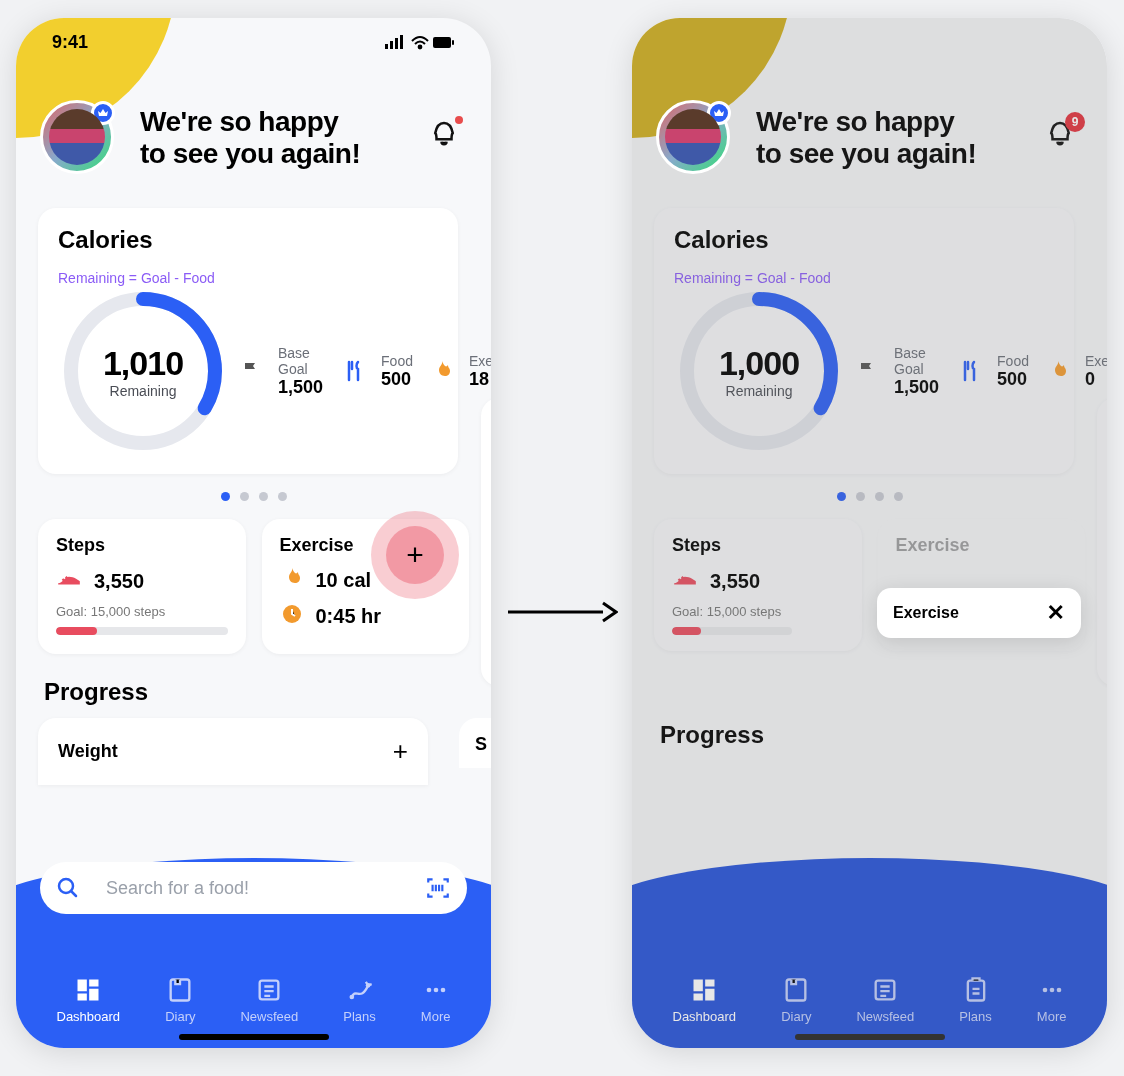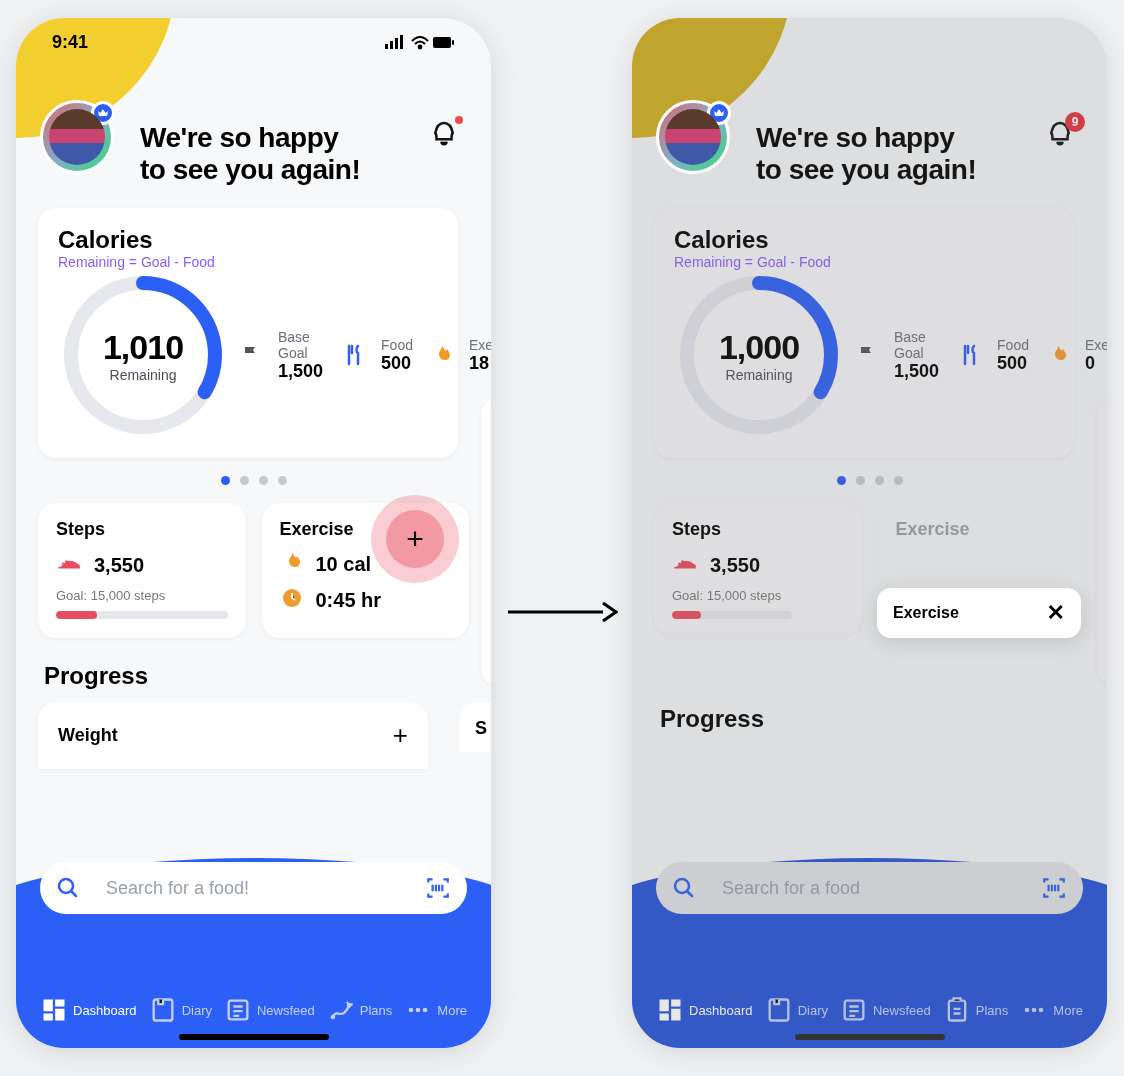--- a/index.html
+++ b/index.html
@@ -9,29 +9,29 @@
   .phone.right { left:632px; top:18px; }
   .phone.right .overlay-dim { position:absolute; inset:0; background:rgba(120,120,120,.18); pointer-events:none; border-radius:48px;}
   .corner { position:absolute; left:-40px; top:-40px; width:200px; height:160px; background:#f2cf2e; border-radius:0 0 160px 0; }
   .phone.right .corner { background:#cfae1e; }
   .status-bar { position:absolute; top:14px; left:0; right:0; display:flex; justify-content:space-between; padding:0 36px; font-weight:700; font-size:18px; z-index:5;}
   .status-icons svg { vertical-align:middle; }
   .avatar-wrap { position:absolute; left:24px; top:82px; width:74px; height:74px; border-radius:50%; background:linear-gradient(135deg,#d66 0%,#8ac 50%,#3d7 100%); border:3px solid #fff; z-index:4; }
   .avatar-wrap::after{content:""; position:absolute; inset:6px; background:linear-gradient(180deg,#5a3b2b 0 35%,#c9446e 35% 60%,#3f59a8 60% 100%); border-radius:50%;}
   .crown-badge { position:absolute; right:-4px; top:-2px; width:24px; height:24px; background:#2b5ff5; border:3px solid #fff; border-radius:50%; display:flex; align-items:center; justify-content:center;}
   .crown-badge svg{width:12px;height:12px;}
-  .greeting { position:absolute; left:124px; top:104px; font-size:28px; font-weight:800; line-height:1.15; letter-spacing:-0.5px; max-width:280px;}
+  .greeting { position:absolute; left:124px; top:88px; font-size:28px; font-weight:800; line-height:1.15; letter-spacing:-0.5px; max-width:280px;}
   .bell { position:absolute; right:28px; top:100px; width:34px; height:34px;}
   .bell .dot{ position:absolute; right:0; top:-2px; width:8px; height:8px; background:#e84c4c; border-radius:50%;}
   .bell .badge{ position:absolute; right:-6px; top:-6px; min-width:20px; height:20px; padding:0 4px; background:#e2323e; color:#fff; font-size:12px; font-weight:700; border-radius:10px; display:flex; align-items:center; justify-content:center;}
   .scroll { position:absolute; left:0; right:0; top:190px; bottom:0; padding:0 22px; }
   .card { background:#fff; border-radius:18px; padding:18px 20px; box-shadow:0 1px 4px rgba(0,0,0,.05); }
   .phone.right .card { background:#f4f5f7; }
   .calories-card{ width:420px; position:relative;}
-  .cal-title{ font-size:24px; font-weight:800; margin-bottom:0;}
+  .cal-title{ font-size:24px; font-weight:800; margin-bottom:16px;}
   .cal-sub{ font-size:14px; color:#8b5cf6; }
   .cal-body{ display:flex; align-items:center; gap:12px;}
   .ring-wrap{ width:170px; height:170px; position:relative;}
   .ring-wrap svg{ transform:rotate(-90deg);}
   .ring-center{position:absolute; inset:0; display:flex; flex-direction:column; align-items:center; justify-content:center;}
   .ring-center .num{font-size:34px; font-weight:800; letter-spacing:-1px;}
   .ring-center .lab{font-size:14px; color:#4a4d55;}
   .metrics{ flex:1; display:flex; flex-direction:row; gap:16px;}
   .metric{ display:flex; align-items:center; gap:14px;}
   .metric .icon{ width:26px; height:26px; display:flex; align-items:center; justify-content:center;}
@@ -56,21 +56,21 @@
   .weight-card .plus{font-size:26px; font-weight:400;}
   .bottom-nav{ position:absolute; left:0; right:0; bottom:0; height:202px;}
   .wave{position:absolute; left:0; right:0; bottom:0; height:160px; background:#2b5ff5;}
   .wave::before{content:""; position:absolute; left:-10%; right:-10%; top:-30px; height:60px; background:#2b5ff5; border-radius:50% 50% 0 0 / 100% 100% 0 0;}
   .phone.right .wave, .phone.right .wave::before{ background:#2552d8;}
   .search{ position:absolute; left:24px; right:24px; top:16px; height:52px; background:#fff; border-radius:26px; display:flex; align-items:center; padding:0 16px; gap:26px;}
   .phone.right .search{background:#dfe1e6;}
   .search input{flex:1; border:none; outline:none; font-size:18px; color:#9aa0aa; background:transparent;}
   .search input::placeholder{color:#9aa0aa;}
   .tabs{ position:absolute; left:0; right:0; bottom:24px; display:flex; justify-content:space-around; padding:0 18px;}
-  .tab{display:flex; flex-direction:row; align-items:center; gap:5px; color:#c4d0fb; font-size:13px;}
+  .tab{display:flex; flex-direction:column; align-items:center; gap:5px; color:#c4d0fb; font-size:13px;}
   .tab.active{color:#fff;}
   .tab svg{width:28px;height:28px;}
   .home-indicator{position:absolute; bottom:8px; left:50%; transform:translateX(-50%); width:150px; height:6px; background:#000; border-radius:3px; z-index:10;}
   .phone.right .home-indicator{background:#333;}
   .arrow{position:absolute; left:508px; top:594px; font-size:36px;}
   
   .popup-head{position:absolute; right:26px; top:570px; width:204px; height:50px; background:#fff; border-radius:14px; display:flex; align-items:center; justify-content:space-between; padding:0 16px; font-weight:800; box-shadow:0 4px 20px rgba(0,0,0,.12); z-index:20;}
   .popup{position:absolute; right:26px; top:632px; width:264px; background:#fff; border-radius:14px; box-shadow:0 8px 30px rgba(0,0,0,.2); z-index:20; overflow:hidden;}
   .popup .item{padding:18px 20px; font-size:18px; border-bottom:1px solid #eee;}
   .popup .item:last-child{border:none;}
@@ -410,31 +410,20 @@
     <div class="h-section" style="margin-top:70px;">Progress</div>
   </div>
 
   <div class="popup-head">
     <span>Exercise</span>
     <span class="ex-close">✕</span>
   </div>
 
   <div class="bottom-nav">
     <div class="wave"></div>
-    <div class="search">
-      <svg width="24" height="24" viewBox="0 0 24 24">
-          <circle cx="10" cy="10" r="7" stroke="#2b5ff5" stroke-width="2.5" fill="none"></circle>
-          <path stroke="#2b5ff5" stroke-width="2.5" d="M15 15l5 5" stroke-linecap="round"></path>
-        </svg>
-      <input placeholder="Search for a food" style="">
-      <svg width="26" height="26" viewBox="0 0 24 24">
-          <path stroke="#2b5ff5" stroke-width="2" fill="none" d="M3 7V4h4M21 7V4h-4M3 17v3h4M21 17v3h-4"></path>
-          <path stroke="#2b5ff5" stroke-width="2" d="M7 9v6M10 9v6M13 9v6M16 9v6"></path>
-        </svg>
-    </div>
     <div class="tabs">
       <div class="tab active">
           <svg viewBox="0 0 24 24">
             <path fill="currentColor" d="M3 3h8v10H3zM13 3h8v6h-8zM13 11h8v10h-8zM3 15h8v6H3z"></path>
           </svg>
           <span>Dashboard</span>
         </div>
       <div class="tab">
           <svg viewBox="0 0 24 24">
             <rect x="4" y="3" width="16" height="18" rx="2" fill="none" stroke="currentColor" stroke-width="2"></rect>

